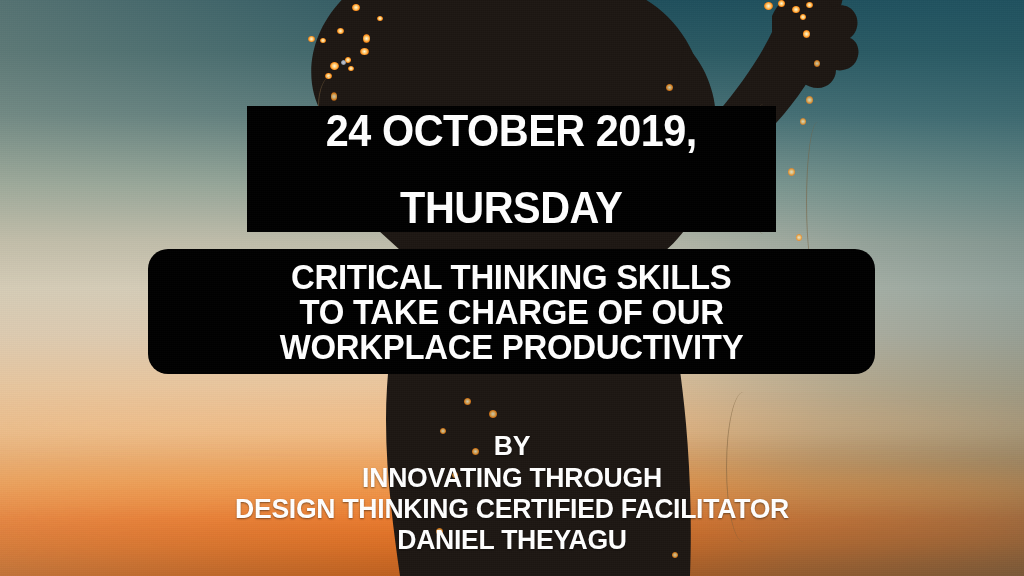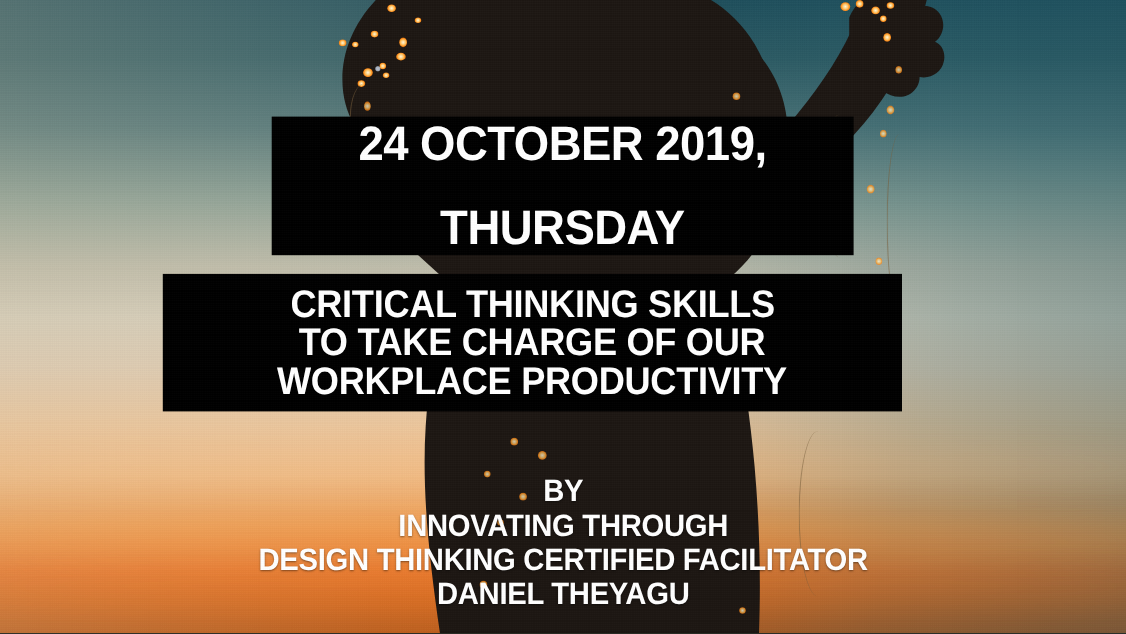--- a/index.html
+++ b/index.html
@@ -97,22 +97,23 @@
   #date-plate {
     left: 247px;
     top: 106px;
     width: 529px;
     height: 126px;
     gap: 33px;
   }
   #title-plate {
     left: 148px;
     top: 249px;
-    width: 672px;
+    width: 727px;
     height: 125px;
+    border-radius: 20px;
   }
   .plate-line {
     color: #ffffff;
     font-weight: 700;
     letter-spacing: -0.5px;
     line-height: 1.0;
     white-space: nowrap;
     transform: scaleX(0.94);
   }
   #date-plate .plate-line { font-size: 44px; }

